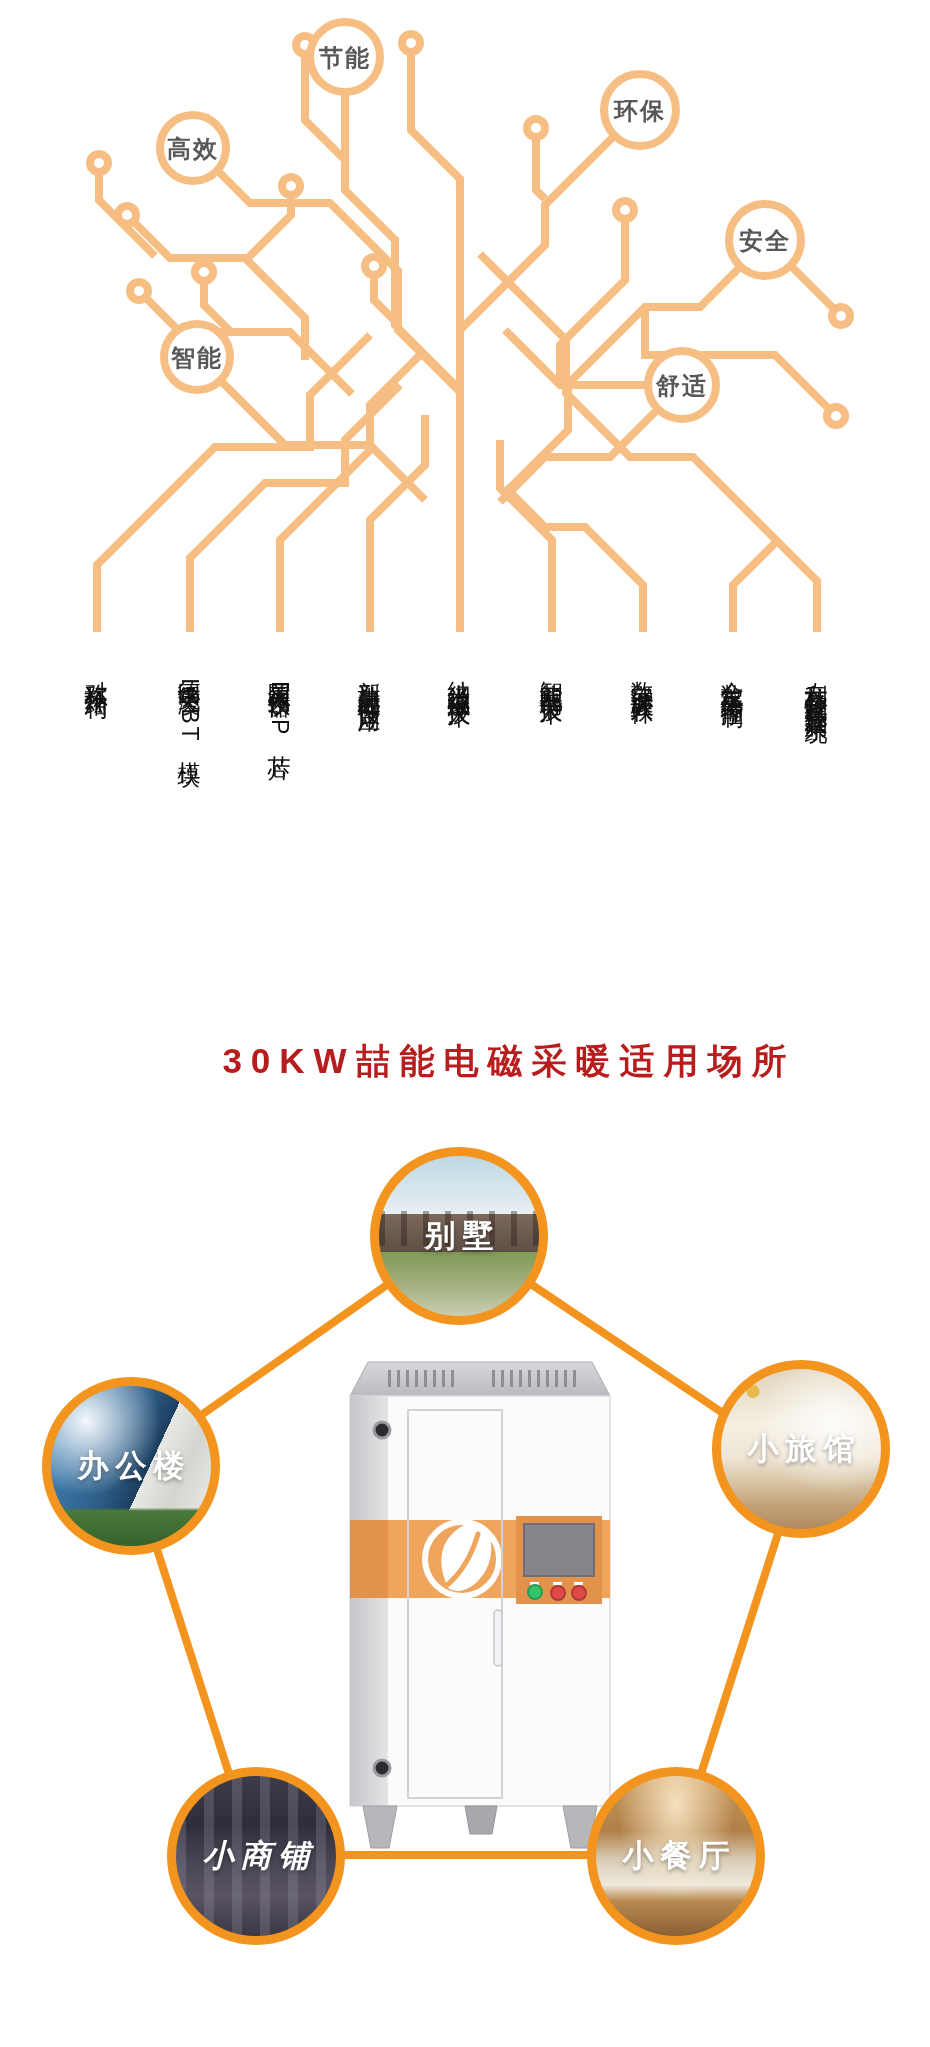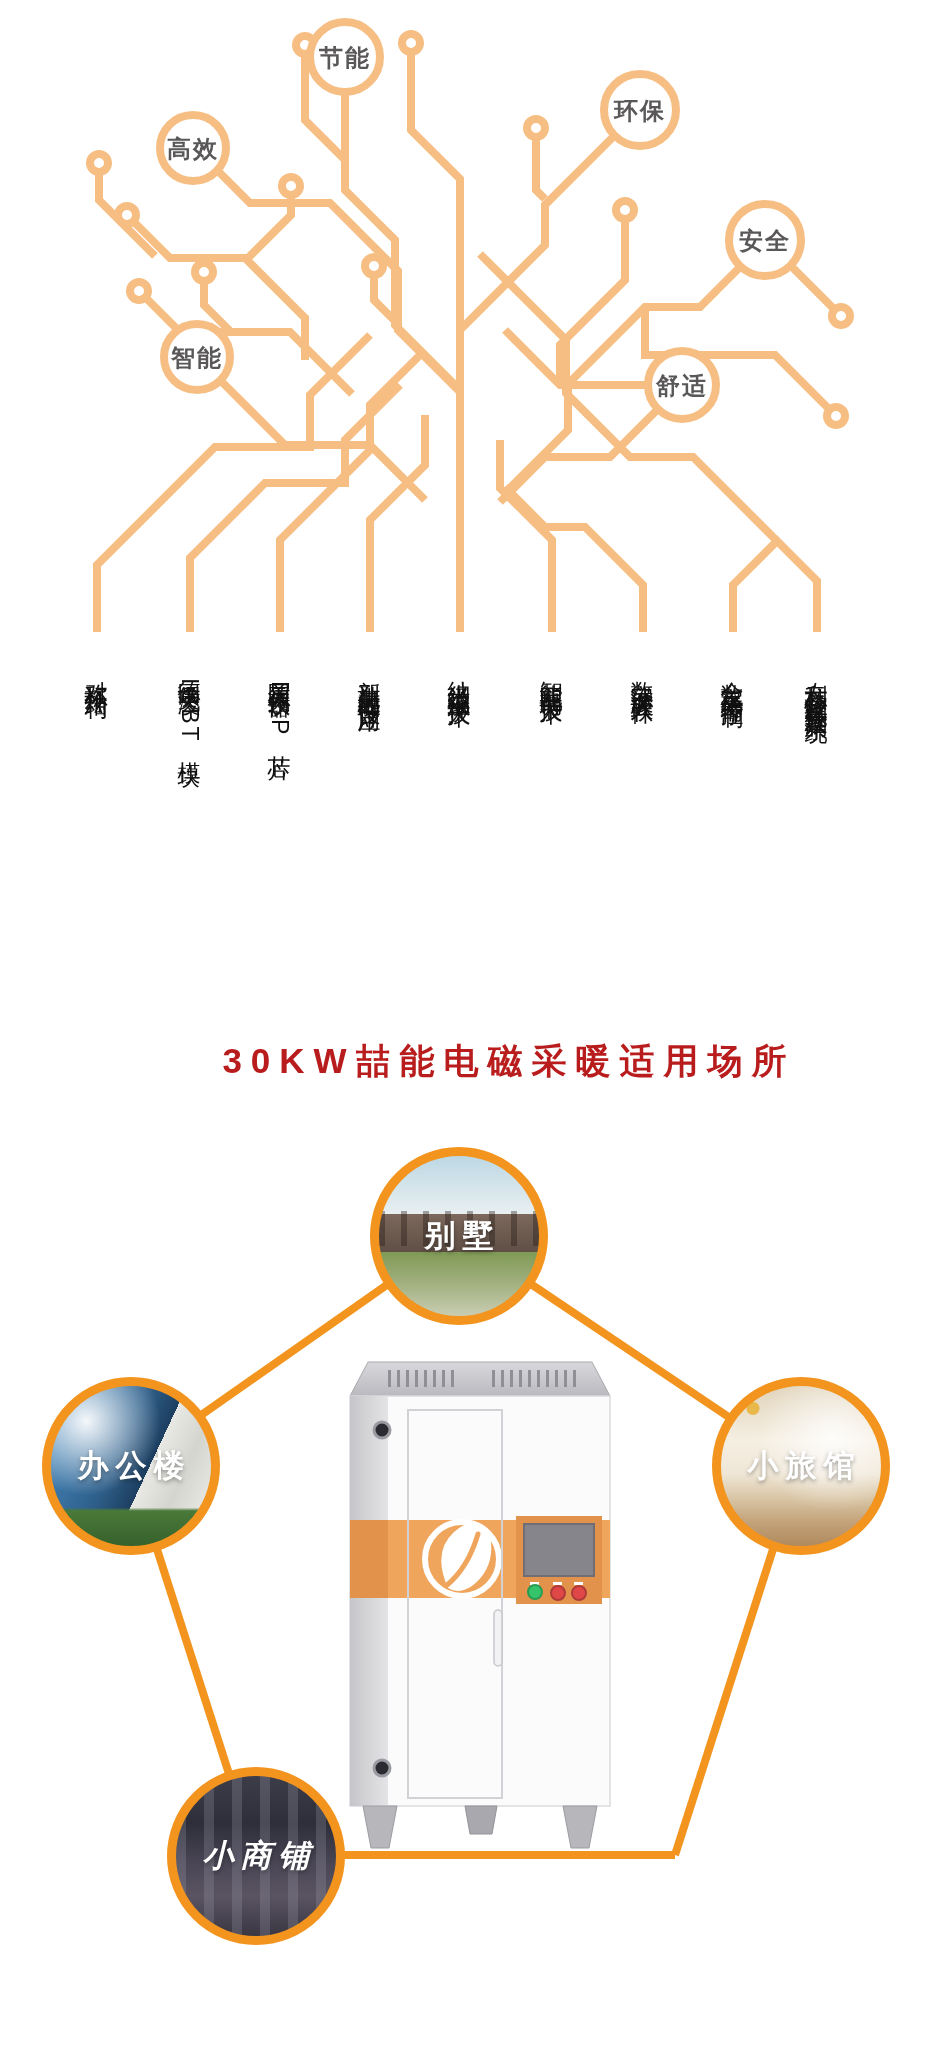--- a/index.html
+++ b/index.html
@@ -238,19 +238,22 @@
       <polygon points="465,706 497,706 492,734 470,734" fill="#a8a8ae" stroke="#93939a" stroke-width="1"></polygon>
     </g>
   </svg>
 
   <div class="place-circle photo-villa" style="left:370px;top:47px;">
     <div class="place-label">别墅</div>
   </div>
   <div class="place-circle photo-office" style="left:42px;top:277px;text-align:right;">
     <div class="place-label">办公楼</div>
   </div>
-  <div class="place-circle photo-hotel" style="left:712px;top:277px;text-align:center;">
+  <div class="place-circle photo-hotel" style="left:712px;top:260px;text-align:center;">
     <div class="place-label">小旅馆</div>
   </div>
   <div class="place-circle photo-shop" style="left:167px;top:667px;">
     <div class="place-label">小商铺</div>
   </div>
+  <div class="place-circle photo-restaurant" style="left:587px;top:667px;">
+    <div class="place-label">小餐厅</div>
+  </div>
 </div>
 
 </body></html>

